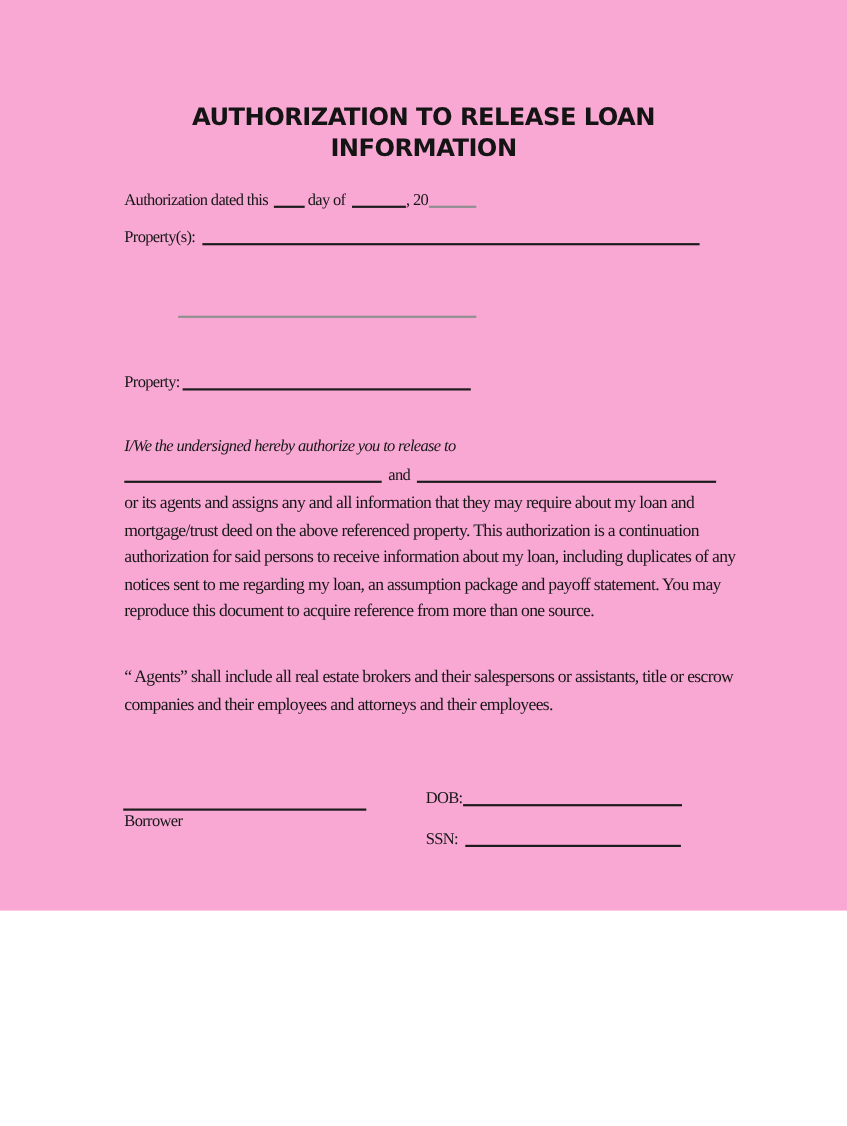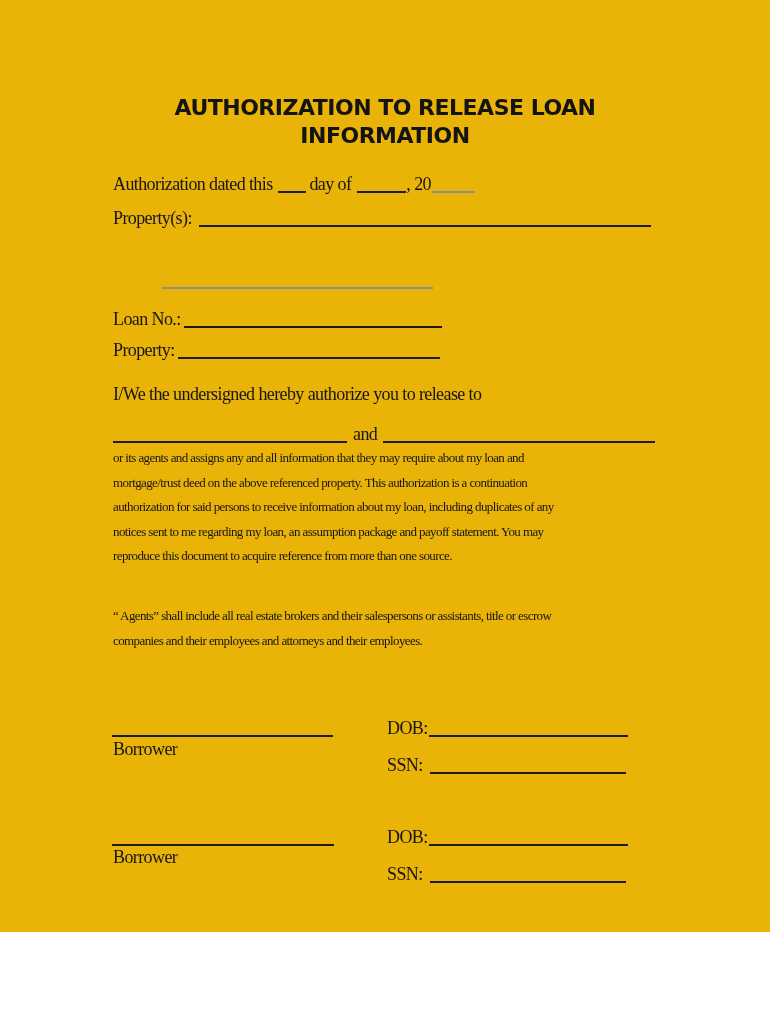--- a/index.html
+++ b/index.html
@@ -1,43 +1,43 @@
 <!DOCTYPE html>
 <html><head>
 <meta charset="utf-8">
 <style>
   html,body{margin:0;padding:0;background:#ffffff;}
   .page{
     position:relative;
-    width:770px;height:932px;
-    background:#eab308;
+    width:770px;height:828px;
+    background:#f9a8d4;
     font-family:"Liberation Serif", serif;
     color:#161616;
     overflow:hidden;
   }
   .title{
     position:absolute;left:0;top:94px;width:770px;
     text-align:center;
     font-family:"DejaVu Sans", sans-serif;
     font-weight:bold;
     font-size:22px;
     line-height:28px;
     letter-spacing:-0.5px;
     color:#141414;
     white-space:pre-line;
   }
   .row{
     position:absolute;
-    font-size:18px;
+    font-size:15px;
     letter-spacing:-0.6px;
     white-space:nowrap;
   }
   .para{
     position:absolute;
-    font-size:13px;
+    font-size:16px;
     letter-spacing:-0.6px;
     line-height:24.5px;
     white-space:pre-line;
     width:560px;
   }
   .blank{
     display:inline-block;
     height:2px;
     border-bottom:2px solid #1c1c1c;
     vertical-align:-3px;
@@ -72,25 +72,24 @@
   <div class="title">AUTHORIZATION TO RELEASE LOAN
 INFORMATION</div>
 
   <div class="row" style="left:113px;top:174px;"><span>Authorization dated this</span><span class="blank b-day"></span> <span>day of</span><span class="blank b-month"></span><span>, 20</span><span class="blank gray b-year"></span></div>
 
   <div class="row" style="left:113px;top:208px;"><span>Property(s):</span><span class="blank b-borrowers"></span></div>
 
 
   <div class="hline gray" style="left:162px;top:287px;width:271px;"></div>
 
-  <div class="row" style="left:113px;top:309px;"><span>Loan No.:</span><span class="blank b-loan"></span></div>
 
   <div class="row" style="left:113px;top:340px;"><span>Property:</span><span class="blank b-property"></span></div>
 
-  <div class="row" style="left:113px;top:384px;">I/We the undersigned hereby authorize you to release to</div>
+  <div class="row" style="left:113px;top:398px;font-style:italic;">I/We the undersigned hereby authorize you to release to</div>
 
   <div class="row" style="left:113px;top:424px;"><span class="blank b-release1"></span><span class="and-word">and</span><span class="blank b-release2"></span></div>
 
   <div class="para" style="left:113px;top:446px;">or its agents and assigns any and all information that they may require about my loan and
 mortgage/trust deed on the above referenced property.  This authorization is a continuation
 authorization for said persons to receive information about my loan, including duplicates of any
 notices sent to me regarding my loan, an assumption package and payoff statement. You may
 reproduce this document to acquire reference from more than one source.</div>
 
   <div class="para" style="left:113px;top:592px;margin-top:12px;">“ Agents”  shall include all real estate brokers and their salespersons or assistants, title or escrow

